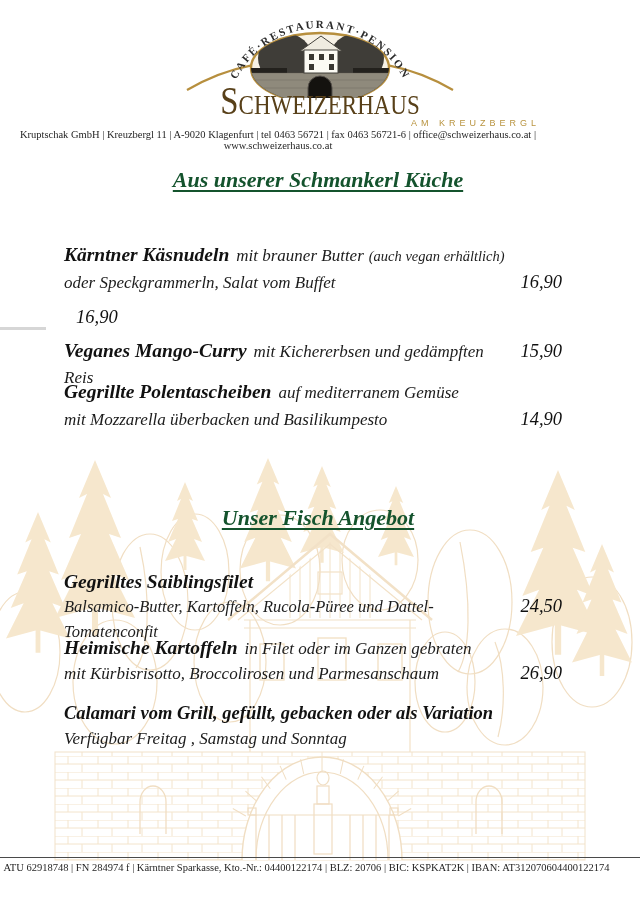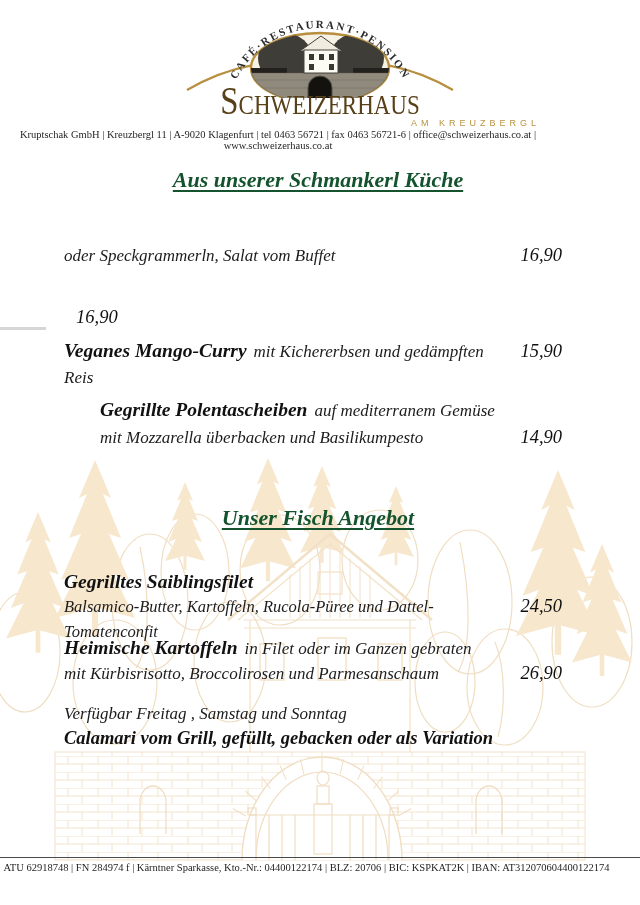--- a/index.html
+++ b/index.html
@@ -30,21 +30,21 @@
   
   .item{position:absolute;left:64px;right:78px;z-index:2;}
   .row{display:flex;justify-content:space-between;align-items:baseline;line-height:26px;}
   .dish{font-size:19.5px;font-weight:bold;font-style:italic;color:#111;}
   .dish-wide{font-size:18.5px;font-weight:bold;font-style:italic;color:#111;}
   .desc{font-size:17px;font-style:italic;margin-left:7px;color:#1c1c1c;}
   .note{font-size:14.5px;font-style:italic;margin-left:5px;color:#1c1c1c;}
   .desc2{font-size:17px;font-style:italic;color:#1c1c1c;font-family:Liberation Serif, serif;}
   .desc2-sm{font-size:16.5px;font-style:italic;color:#1c1c1c;}
   .price{font-size:18.5px;font-style:italic;color:#111;margin-left:12px;white-space:nowrap;}
-  .i0{top:242px;} .i1{top:304px;} .i2{top:338px;} .i3{top:397px;margin-left:36px;}
+  .i0{top:242px;} .i1{top:304px;} .i2{top:338px;} .i3{top:379px;}
   .f0{top:569px;} .f1{top:635px;} .f2{top:701px;}
   .f0 .row,.f1 .row,.f2 .row{line-height:25px;}
   
   .fold-mark{position:absolute;top:327px;left:0;width:46px;height:3px;background:#d6d6d6;z-index:1;}
 </style>
 </head>
 <body>
 
 <div class="page">
 
@@ -171,20 +171,23 @@
     <div class="logo-name">SCHWEIZERHAUS</div>
     <div class="logo-sub">AM KREUZBERGL</div>
   </div>
 
   <div class="contact">Kruptschak GmbH | Kreuzbergl 11 | A-9020 Klagenfurt | tel 0463 56721 | fax 0463 56721-6 | office@schweizerhaus.co.at | www.schweizerhaus.co.at</div>
 
   <div class="sec-title sec1">Aus unserer Schmankerl Küche</div>
 
   <div class="item i0">
     <div class="row">
+      <span><span class="dish">Kärntner Käsnudeln</span><span class="desc">mit brauner Butter</span><span class="note">(auch vegan erhältlich)</span></span>
+    </div>
+    <div class="row">
       <span class="desc2">oder Speckgrammerln, Salat vom Buffet</span>
       <span class="price">16,90</span>
     </div>
   </div>
 
   <div class="item i1">
     <div class="row">
       <span class="price">16,90</span>
     </div>
   </div>
@@ -223,23 +226,23 @@
       <span><span class="dish">Heimische Kartoffeln</span><span class="desc">in Filet oder im Ganzen gebraten</span></span>
     </div>
     <div class="row">
       <span class="desc2">mit Kürbisrisotto, Broccolirosen und Parmesanschaum</span>
       <span class="price">26,90</span>
     </div>
   </div>
 
   <div class="item f2">
     <div class="row">
+      <span class="dish-wide">Calamari vom Grill, gefüllt, gebacken oder als Variation</span>
+    </div>
+    <div class="row">
       <span class="desc2">Verfügbar Freitag , Samstag und Sonntag</span>
-    </div>
-    <div class="row">
-      <span class="dish-wide">Calamari vom Grill, gefüllt, gebacken oder als Variation</span>
     </div>
   </div>
 
   <div class="footer-rule"></div>
   <div class="footer-text">ATU 62918748 | FN 284974 f | Kärntner Sparkasse, Kto.-Nr.: 04400122174 | BLZ: 20706 | BIC: KSPKAT2K | IBAN: AT312070604400122174</div>
 
 </div>
 
 </body></html>

